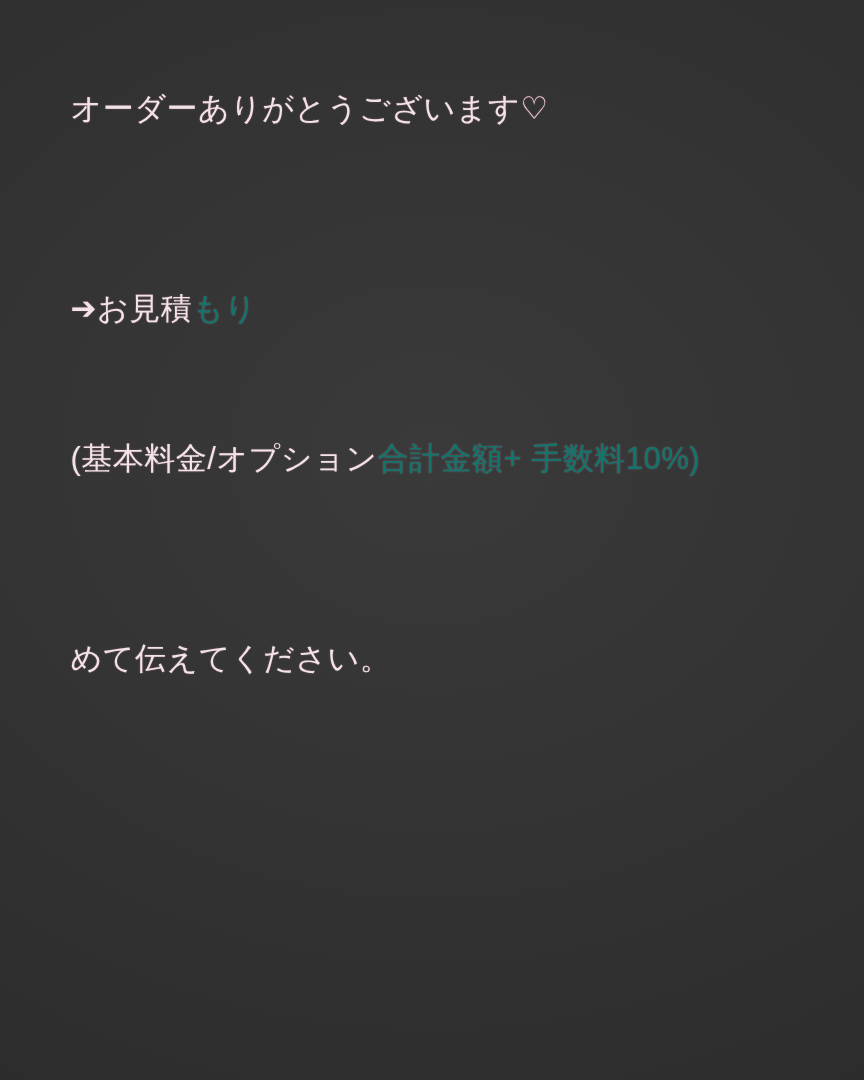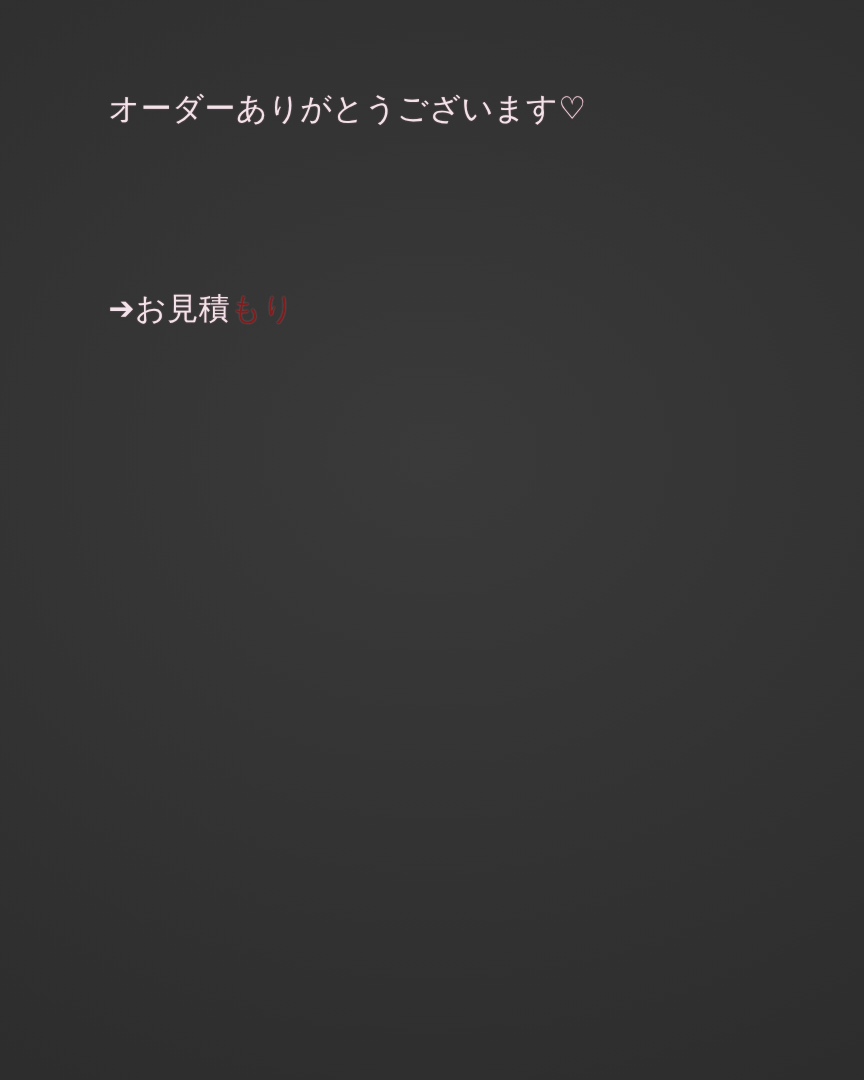--- a/index.html
+++ b/index.html
@@ -14,60 +14,66 @@
       radial-gradient(ellipse 120% 80% at 50% 42%, #3a3a3a 0%, #333333 45%, #2a2a2a 100%);
     font-family: "Liberation Sans", "DejaVu Sans", sans-serif;
     overflow: hidden;
   }
 
   #sheet {
     position: relative;
     width: 864px;
     height: 812px;
     box-sizing: border-box;
-    padding: 34px 48px 0 72px;
+    padding: 34px 48px 0 34px;
     border-radius: 18px;
   }
 
   .line {
     font-size: 31px;
     line-height: 50px;
     letter-spacing: 0.5px;
     white-space: pre-wrap;
     color: #f7d5e2;
     text-shadow: 0 0 2px rgba(255,180,205,0.35);
   }
 
   .spacer {
     height: 50px;
   }
 
   
   .w   { color: #f3e2e9; }          
-  .pk  { color: #7f1d1d; }          
+  .pk  { color: #0f766e; }          
   .heart { color: #f6cddc; }
 </style>
 </head>
 <body>
 
 <div id="sheet">
 
   <div class="line">
     <span class="w">オーダーありがとうございます</span><span class="heart">♡</span>
   </div>
 
   <div class="spacer"></div>
 
 
   <div class="line">
     <span class="w">➔お見積</span><span class="pk">もり</span>
   </div>
 
+  <div class="line">
+    <span class="w">(基本料金/オプション</span><span class="pk">合計金額+ 手数料10%)</span>
+  </div>
 
   <div class="spacer"></div>
 
 
+  <div class="line">
+    <span class="w">めて伝えてください。</span>
+  </div>
 
   <div class="line">
     
   </div>
 
 </div>
 
 </body></html>

